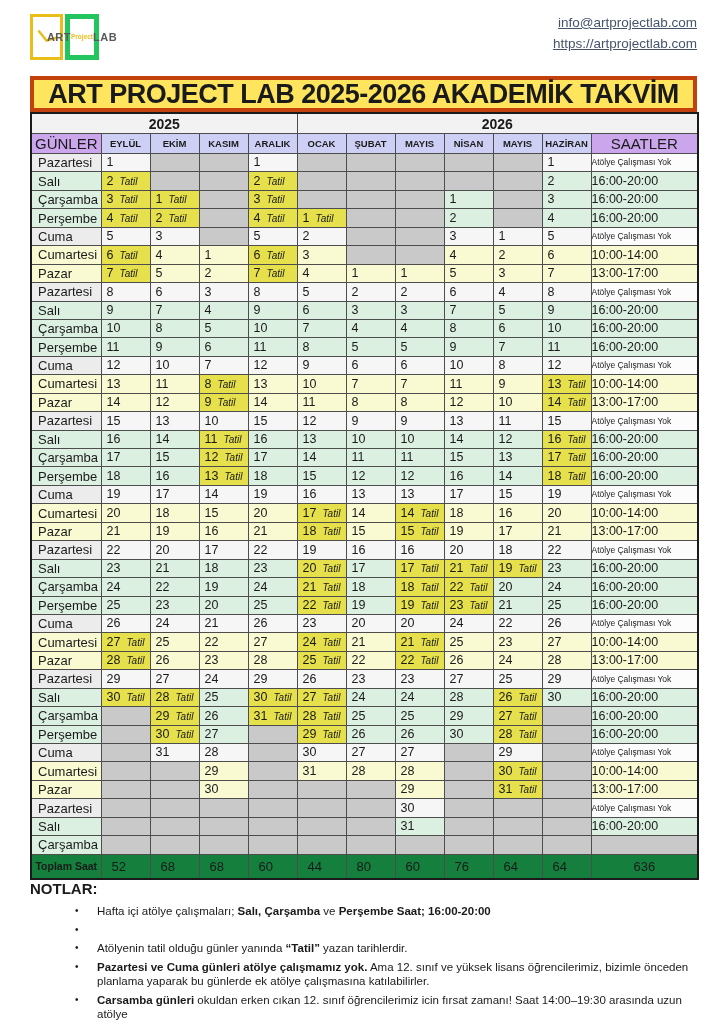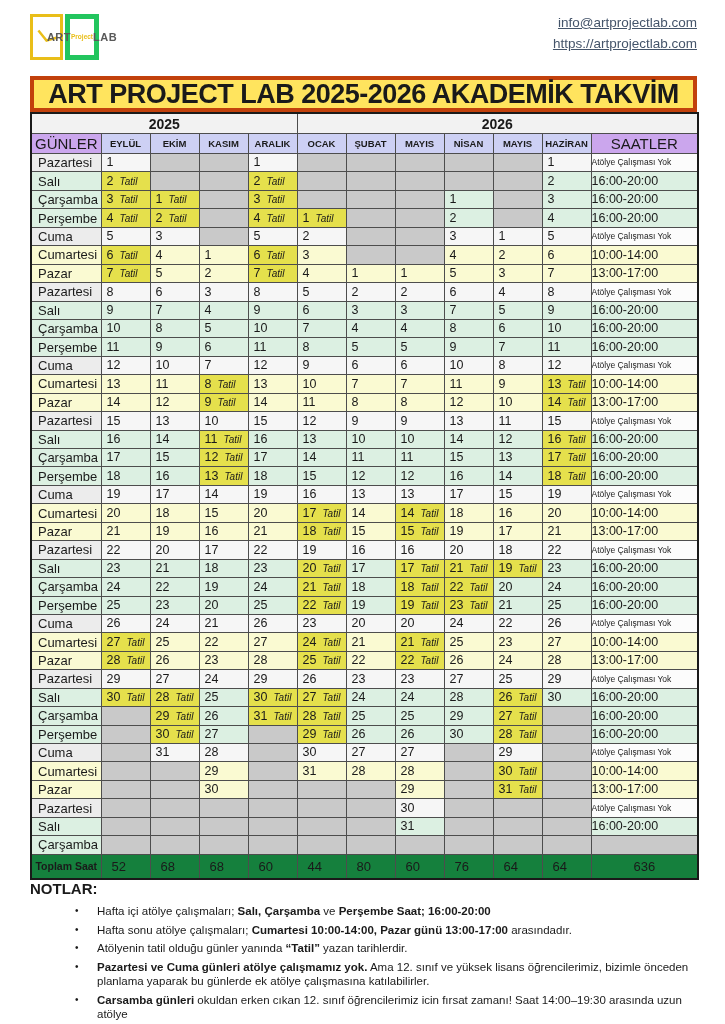--- a/index.html
+++ b/index.html
@@ -660,21 +660,20 @@
 
 <div class="notlar">
   <div class="notlar-h">NOTLAR:</div>
   <div id="notes-list">
       <div class="note">
         <span class="bullet">•</span>
         <div class="note-text"><span>Hafta içi atölye çalışmaları; </span><span class="bold">Salı, Çarşamba</span><span> ve </span><span class="bold">Perşembe Saat; 16:00-20:00</span></div>
       </div>
       <div class="note">
         <span class="bullet">•</span>
-        <div class="note-text"><span>Hafta sonu atölye çalışmaları; </span><span class="bold">Cumartesi 10:00-14:00, Pazar günü 13:00-17:00</span><span> arasındadır.</span></div>
       </div>
       <div class="note">
         <span class="bullet">•</span>
         <div class="note-text"><span>Atölyenin tatil olduğu günler yanında </span><span class="bold">“Tatil”</span><span> yazan tarihlerdir.</span></div>
       </div>
       <div class="note">
         <span class="bullet">•</span>
         <div class="note-text"><span class="bold">Pazartesi ve Cuma günleri atölye çalışmamız yok.</span><span> Ama 12. sınıf ve yüksek lisans öğrencilerimiz, bizimle  önceden planlama yaparak bu günlerde ek atölye çalışmasına katılabilirler.</span></div>
       </div>
       <div class="note">

